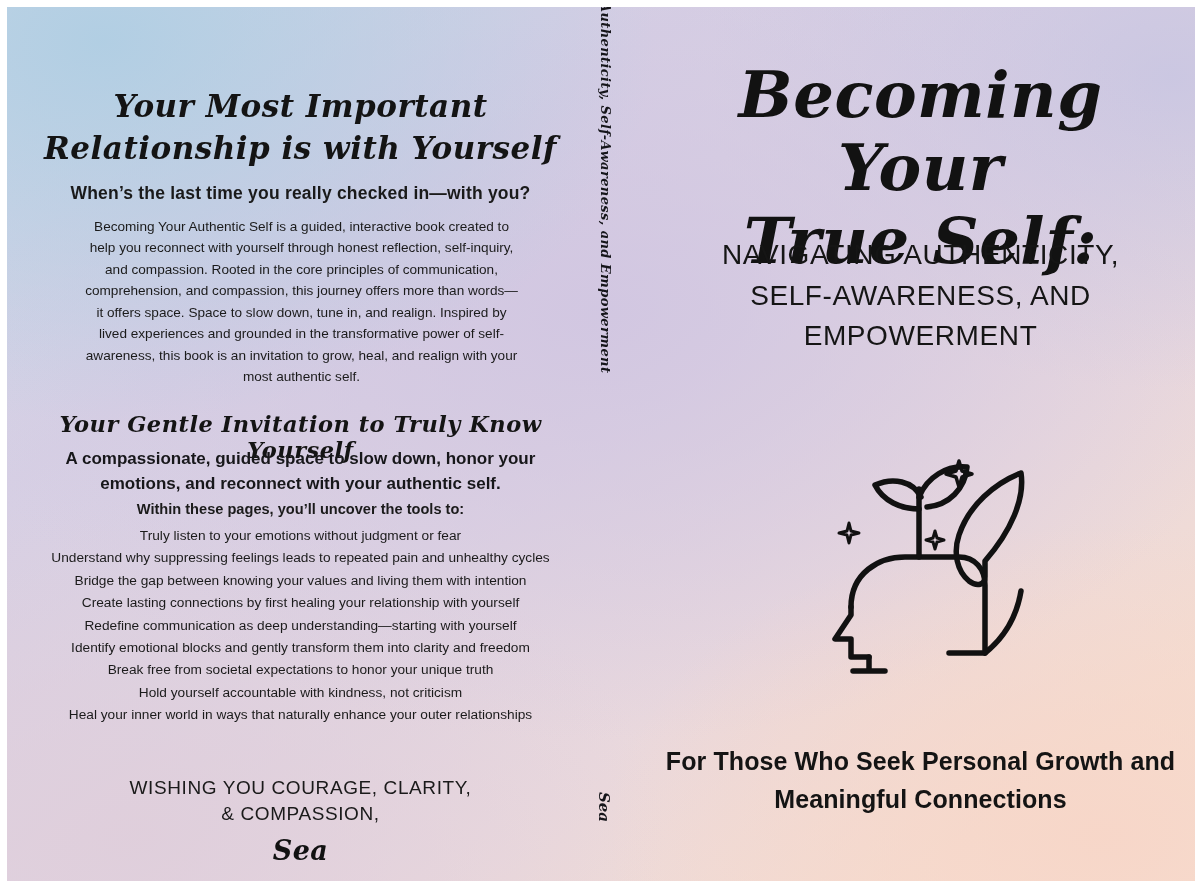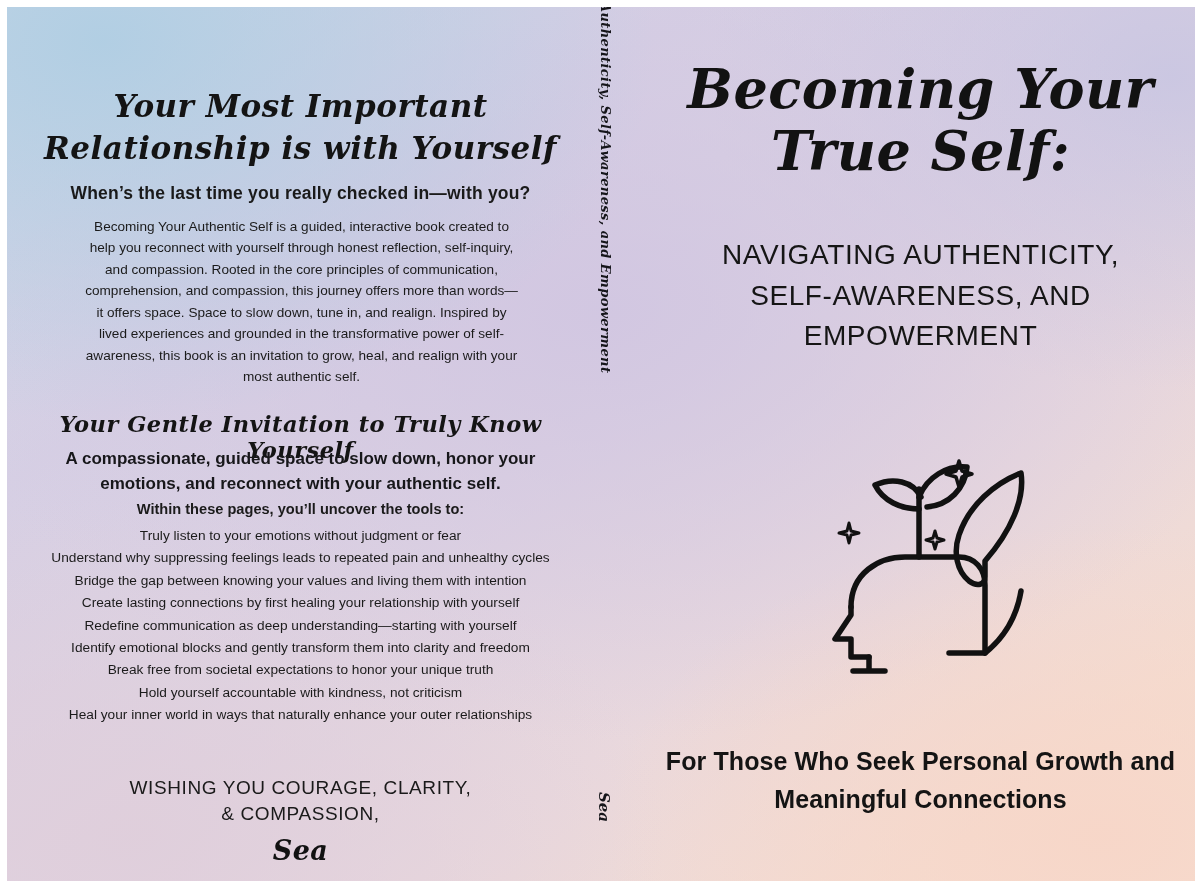--- a/index.html
+++ b/index.html
@@ -191,21 +191,21 @@
     height: 874px;
     color: #101010;
     text-align: center;
   }
 
   .front-title {
     position: absolute;
     left: 20px;
     top: 52px;
     width: 523px;
-    font-size: 54px;
+    font-size: 64px;
     line-height: 1.14;
     color: #121212;
   }
 
   .front-subtitle {
     position: absolute;
     left: 45px;
     top: 228px;
     width: 473px;
     font-size: 28px;

